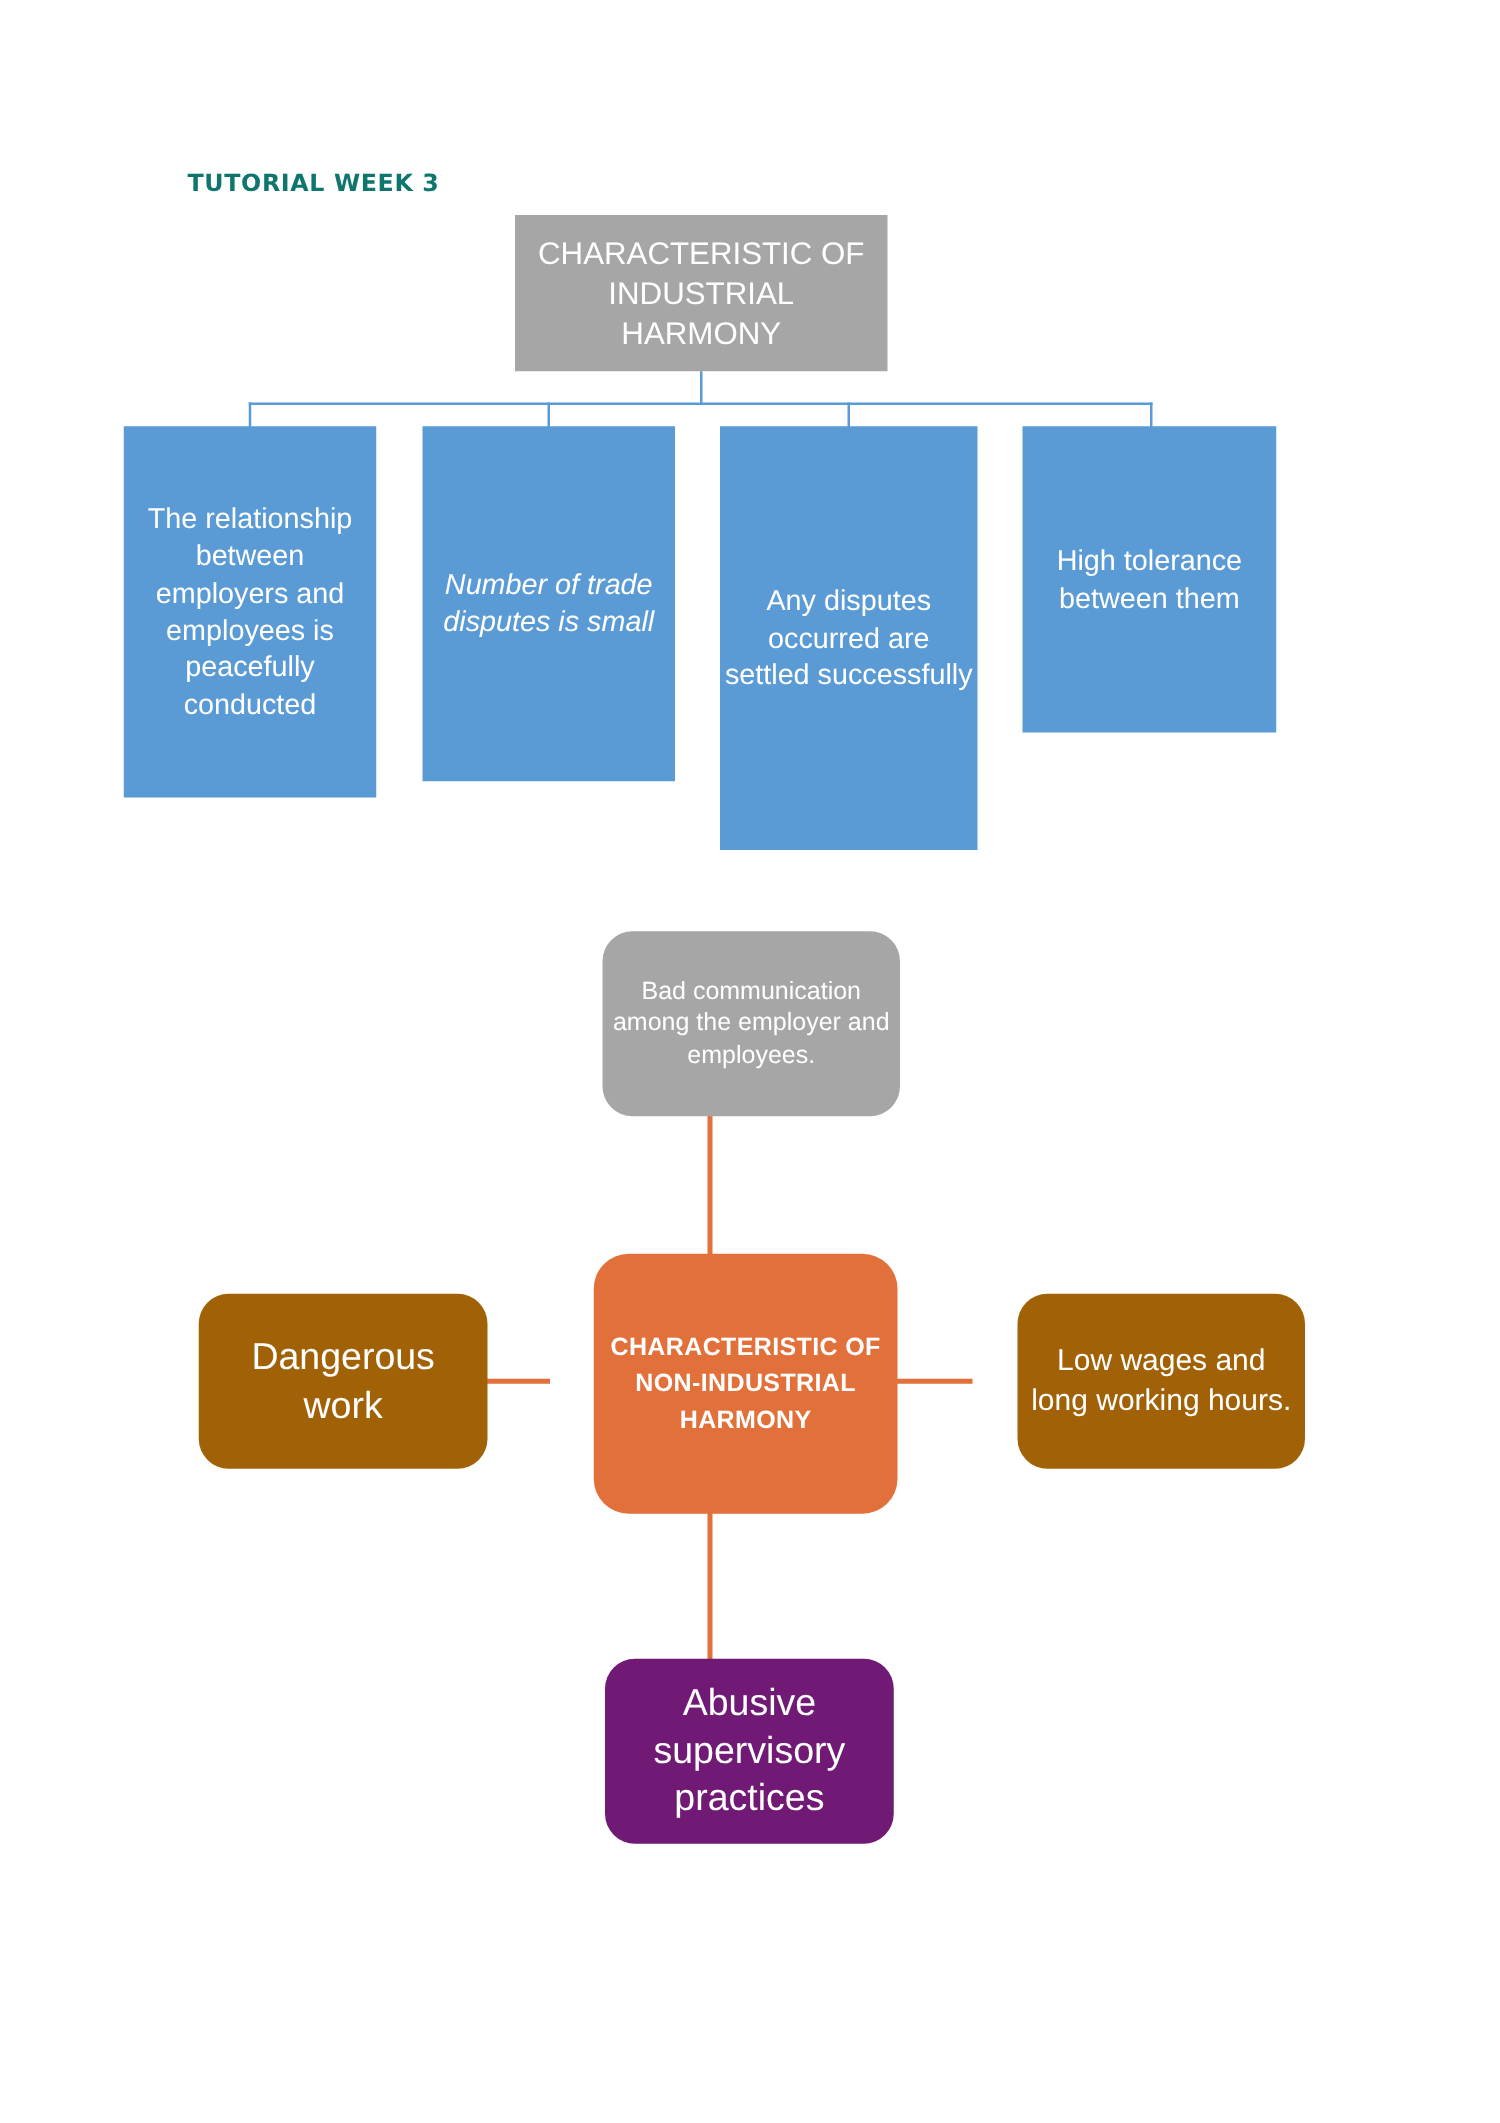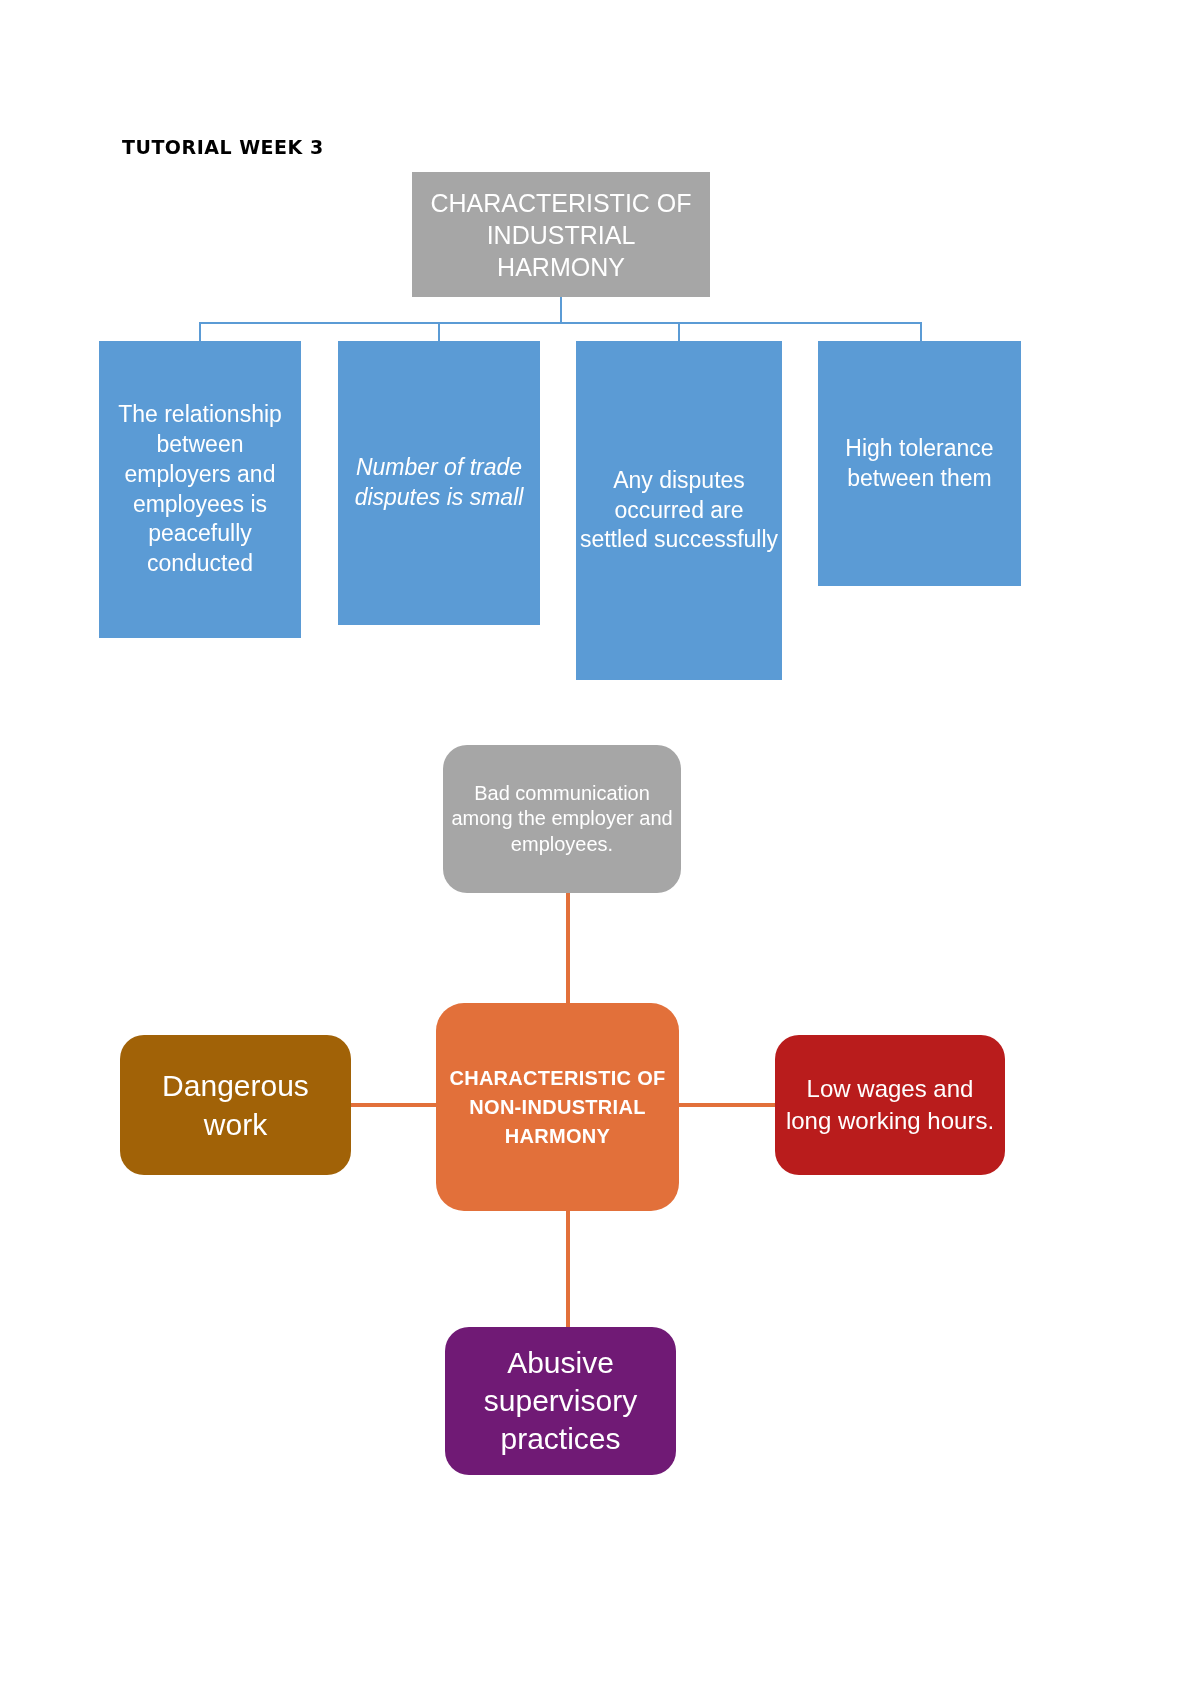--- a/index.html
+++ b/index.html
@@ -14,27 +14,27 @@
     position: relative;
     width: 1200px;
     height: 1698px;
     background: #ffffff;
     overflow: hidden;
   }
 
   
   .doc-title {
     position: absolute;
-    left: 122px;
+    left: 150px;
     top: 136px;
     font-family: "DejaVu Sans", sans-serif;
     font-weight: 700;
     font-size: 19px;
     letter-spacing: 0.5px;
-    color: #000000;
+    color: #0f766e;
     white-space: nowrap;
   }
 
   
   .org-root {
     position: absolute;
     left: 412px;
     top: 172px;
     width: 298px;
     height: 125px;
@@ -86,20 +86,21 @@
   .node {
     position: absolute;
     border-radius: 24px;
     color: #ffffff;
     display: flex;
     align-items: center;
     justify-content: center;
     text-align: center;
     box-sizing: border-box;
     padding: 0 8px;
+    margin-left: 39px;
   }
   .node-top {
     left: 443px; top: 745px; width: 238px; height: 148px;
     background: #a6a6a6;
     font-size: 20px;
     line-height: 1.28;
   }
   .node-center {
     left: 436px; top: 1003px; width: 243px; height: 208px;
     background: #e2703a;
@@ -110,21 +111,21 @@
     border-radius: 28px;
   }
   .node-left {
     left: 120px; top: 1035px; width: 231px; height: 140px;
     background: #a16207;
     font-size: 30px;
     line-height: 1.3;
   }
   .node-right {
     left: 775px; top: 1035px; width: 230px; height: 140px;
-    background: #b91c1c;
+    background: #a16207;
     font-size: 24px;
     line-height: 1.33;
   }
   .node-bottom {
     left: 445px; top: 1327px; width: 231px; height: 148px;
     background: #701a75;
     font-size: 30px;
     line-height: 1.26;
   }
 </style>

